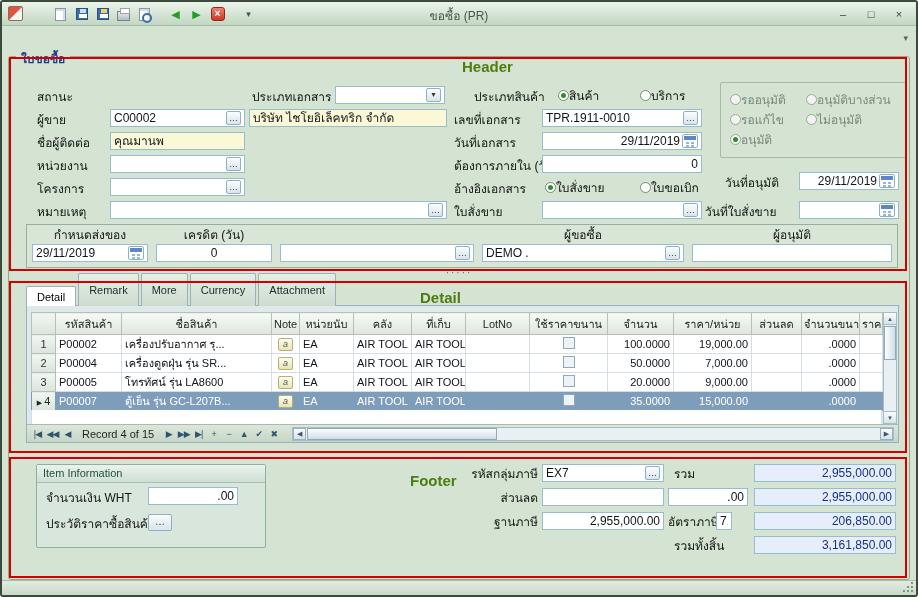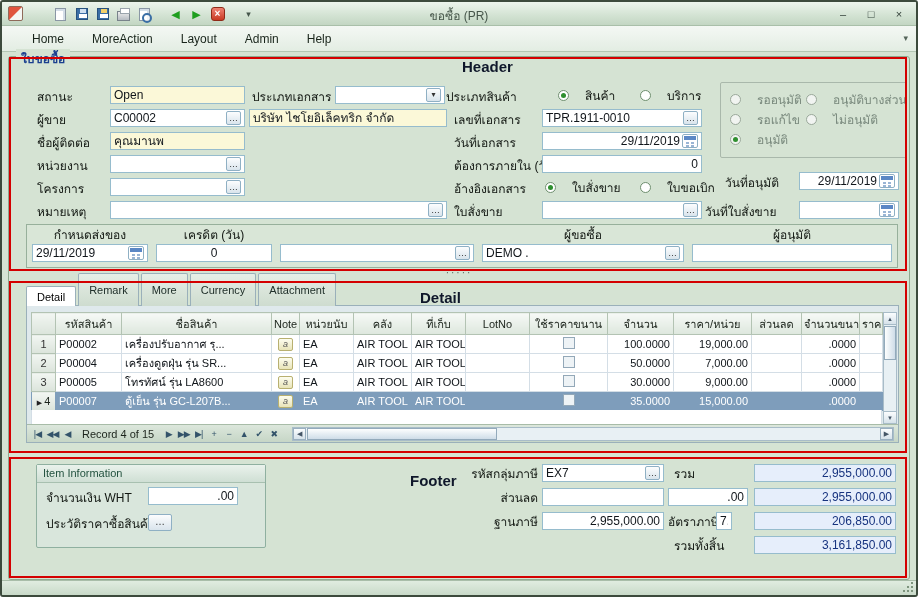--- a/index.html
+++ b/index.html
@@ -69,21 +69,21 @@
   .fld.amt .t { color:#17337f; text-align:right; }
   .btn-e, .btn-dd { flex:none; width:15px; height:14px; margin-left:2px;
          background:linear-gradient(#fcfdfe,#d9e4ec); border:1px solid #8fb0c4; border-radius:2px;
          font-size:9px; line-height:12px; text-align:center; color:#333; }
   .btn-dd { font-size:8px; }
   .btn-cal { flex:none; width:16px; height:14px; margin-left:2px; background:#fff;
          border:1px solid #8fb0c4; border-radius:2px; position:relative; }
   .btn-cal::before { content:''; position:absolute; left:1px; right:1px; top:1px; height:4px; background:#5b87c5; }
   .btn-cal::after  { content:''; position:absolute; left:3px; top:7px; width:3px; height:2px; background:#9ab5d5;
                      box-shadow:5px 0 #9ab5d5, 0 3px #9ab5d5, 5px 3px #9ab5d5; }
-  .radio { position:absolute; display:flex; align-items:center; gap:16px; font-size:12px;
+  .radio { position:absolute; display:flex; align-items:center; gap:0; font-size:12px;
            color:#101510; height:14px; white-space:nowrap; }
   .radio .dot { width:11px; height:11px; border-radius:50%; background:#fff; border:1px solid #6f8f6f;
                 flex:none; position:relative; }
   .radio.checked .dot::after { content:''; position:absolute; left:2px; top:2px; width:5px; height:5px;
                 border-radius:50%; background:#2f8f2f; }
   .radio.gray { color:#78887c; }
   .radio.gray .dot { border-color:#9aa89a; background:#f1f4f1; }
   .gbox { position:absolute; border:1px solid #a9b8ab; border-radius:2px; }
   .cb { display:inline-block; width:12px; height:12px; border:1px solid #93a8b8; background:#eef3f6; }
 
@@ -158,21 +158,21 @@
 
   
   .statusbar { position:absolute; left:0; right:0; bottom:0; height:15px;
                background:linear-gradient(#e0ece0,#c9dac9); border-top:1px solid #a9bda9; }
   .grip { position:absolute; right:3px; bottom:3px; width:11px; height:11px; }
   .grip::after { content:''; position:absolute; right:0; bottom:0; width:2px; height:2px; background:#7d947d;
                  box-shadow:-4px 0 #7d947d,-8px 0 #7d947d,0 -4px #7d947d,-4px -4px #7d947d,0 -8px #7d947d; }
 
   
   .ann-box { position:absolute; border:2px solid #d40000; pointer-events:none; z-index:9; }
-  .ann-lbl { position:absolute; font-size:15px; font-weight:bold; color:#0f172a;
+  .ann-lbl { position:absolute; font-size:15px; font-weight:bold; color:#4d7c0f;
              pointer-events:none; z-index:10; }
 </style>
 </head>
 <body>
 
 <div id="win">
 
   <div class="titlebar">
     <span class="app-logo"></span>
     <div class="tb">
@@ -207,42 +207,32 @@
         </span>
     </div>
     <div class="title">ขอซื้อ (PR)</div>
     <div class="winbtns">
       <span class="wb">–</span>
       <span class="wb">□</span>
       <span class="wb">×</span>
     </div>
   </div>
 
-  <div class="menubar">
-    <span class="mi">Home</span>
-    <span class="mi">MoreAction</span>
-    <span class="mi">Layout</span>
-    <span class="mi">Admin</span>
-    <span class="mi">Help</span>
-  </div>
   <span class="menu-chev">▾</span>
 
   <div class="maingroup"></div>
   <span class="legend">ใบขอซื้อ</span>
 
   <span class="lbl" style="left:35px;top:88px">สถานะ</span>
-  <div class="fld cream" style="left:108px;top:84px;width:135px">
-    <span class="t">Open</span>
-  </div>
   <span class="lbl" style="left:250px;top:88px">ประเภทเอกสาร</span>
   <div class="fld" style="left:333px;top:84px;width:110px">
     <span class="t"></span>
     <span class="btn-dd">▾</span>
   </div>
-  <span class="lbl" style="left:444px;top:88px">ประเภทสินค้า</span>
+  <span class="lbl" style="left:472px;top:88px">ประเภทสินค้า</span>
   <div class="radio checked" style="left:556px;top:86px">
     <span class="dot"></span>
     <span>สินค้า</span>
   </div>
   <div class="radio" style="left:638px;top:86px">
     <span class="dot"></span>
     <span>บริการ</span>
   </div>
 
   <span class="lbl" style="left:35px;top:111px">ผู้ขาย</span>
@@ -443,21 +433,21 @@
         <tr>
           <td class="ind"><span>3</span></td>
           <td>P00005</td>
           <td>โทรทัศน์ รุ่น LA8600</td>
           <td class="c"><span class="note-btn">a</span></td>
           <td>EA</td>
           <td>AIR TOOL</td>
           <td>AIR TOOL.</td>
           <td></td>
           <td class="c"><span class="cb"></span></td>
-          <td class="r">30.0000</td>
+          <td class="r">20.0000</td>
           <td class="r">9,000.00</td>
           <td></td>
           <td class="r">.0000</td>
           <td></td>
         </tr>
         <tr class="sel">
           <td class="ind"><span class="cur">▶</span><span>4</span></td>
           <td>P00007</td>
           <td>ตู้เย็น รุ่น GC-L207B...</td>
           <td class="c"><span class="note-btn">a</span></td>

